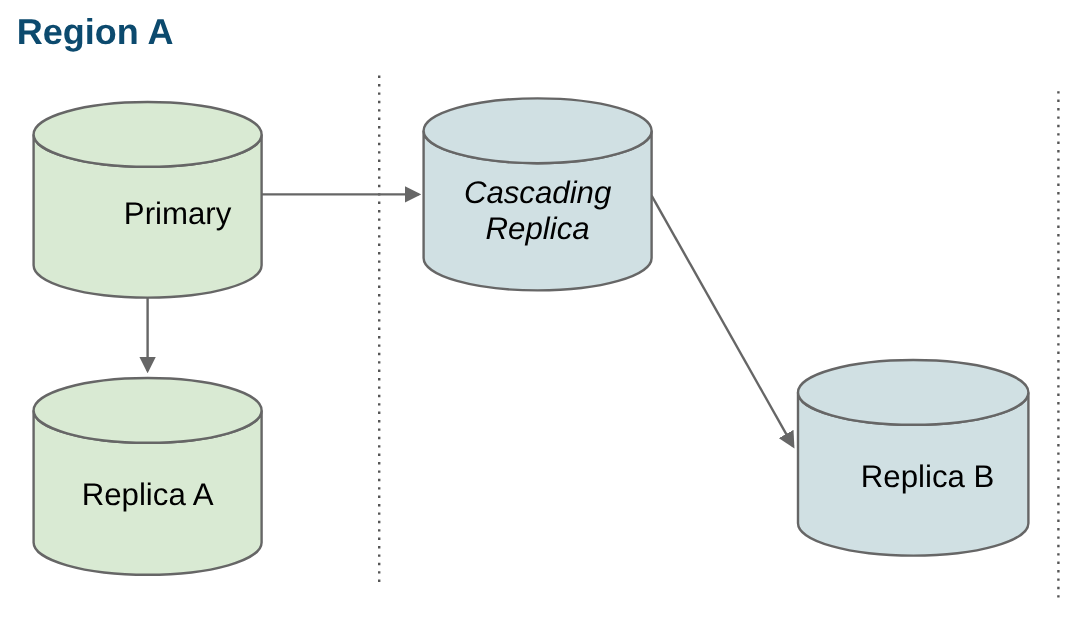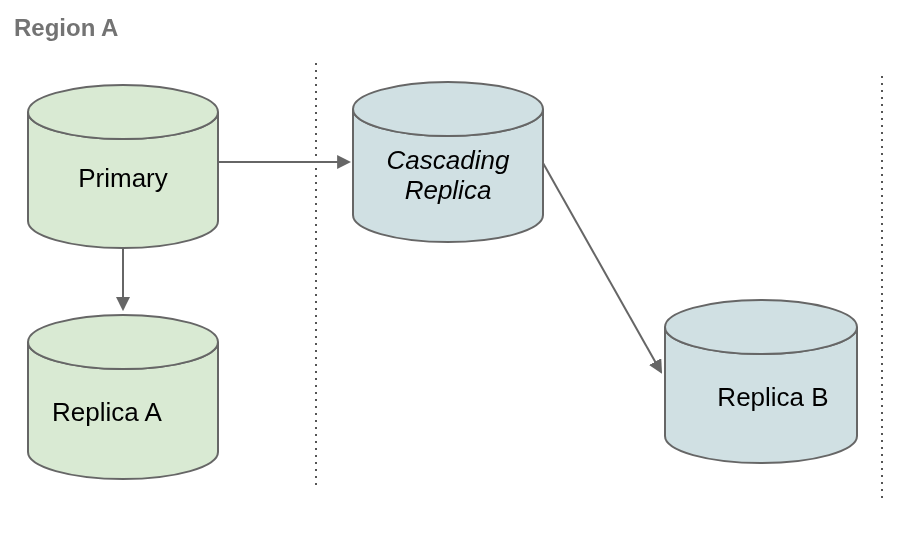--- a/index.html
+++ b/index.html
@@ -33,38 +33,38 @@
     fill: #666666;
   }
   .separator {
     stroke: #555555;
     stroke-width: 2;
     stroke-dasharray: 2 5;
   }
   .region-heading {
     position: absolute;
     top: 10px;
-    font-size: 24px;
+    font-size: 30px;
     font-weight: bold;
-    color: #737373;
+    color: #0c4a6e;
     line-height: 36px;
     white-space: nowrap;
   }
   #heading-region-a { left: 14px; }
   #heading-region-b { left: 345px; }
   .node-label {
     position: absolute;
     color: #000000;
     font-size: 26px;
     line-height: 30px;
     text-align: center;
     pointer-events: none;
   }
-  #label-primary            { left: 28px;  top: 163px; width: 190px; }
-  #label-replica-a          { left: 12px;  top: 397px; width: 190px; }
+  #label-primary            { left: 28px;  top: 163px; width: 190px; padding-left: 25px; }
+  #label-replica-a          { left: 28px;  top: 397px; width: 190px; }
   #label-cascading-replica  { left: 353px; top: 145px; width: 190px; font-style: italic; }
   #label-replica-b          { left: 665px; top: 382px; width: 216px; }
 </style>
 </head>
 <body>
 
 <div id="canvas">
 
   <svg id="diagram-svg" width="910" height="534" viewBox="0 0 910 534">
     <defs>

